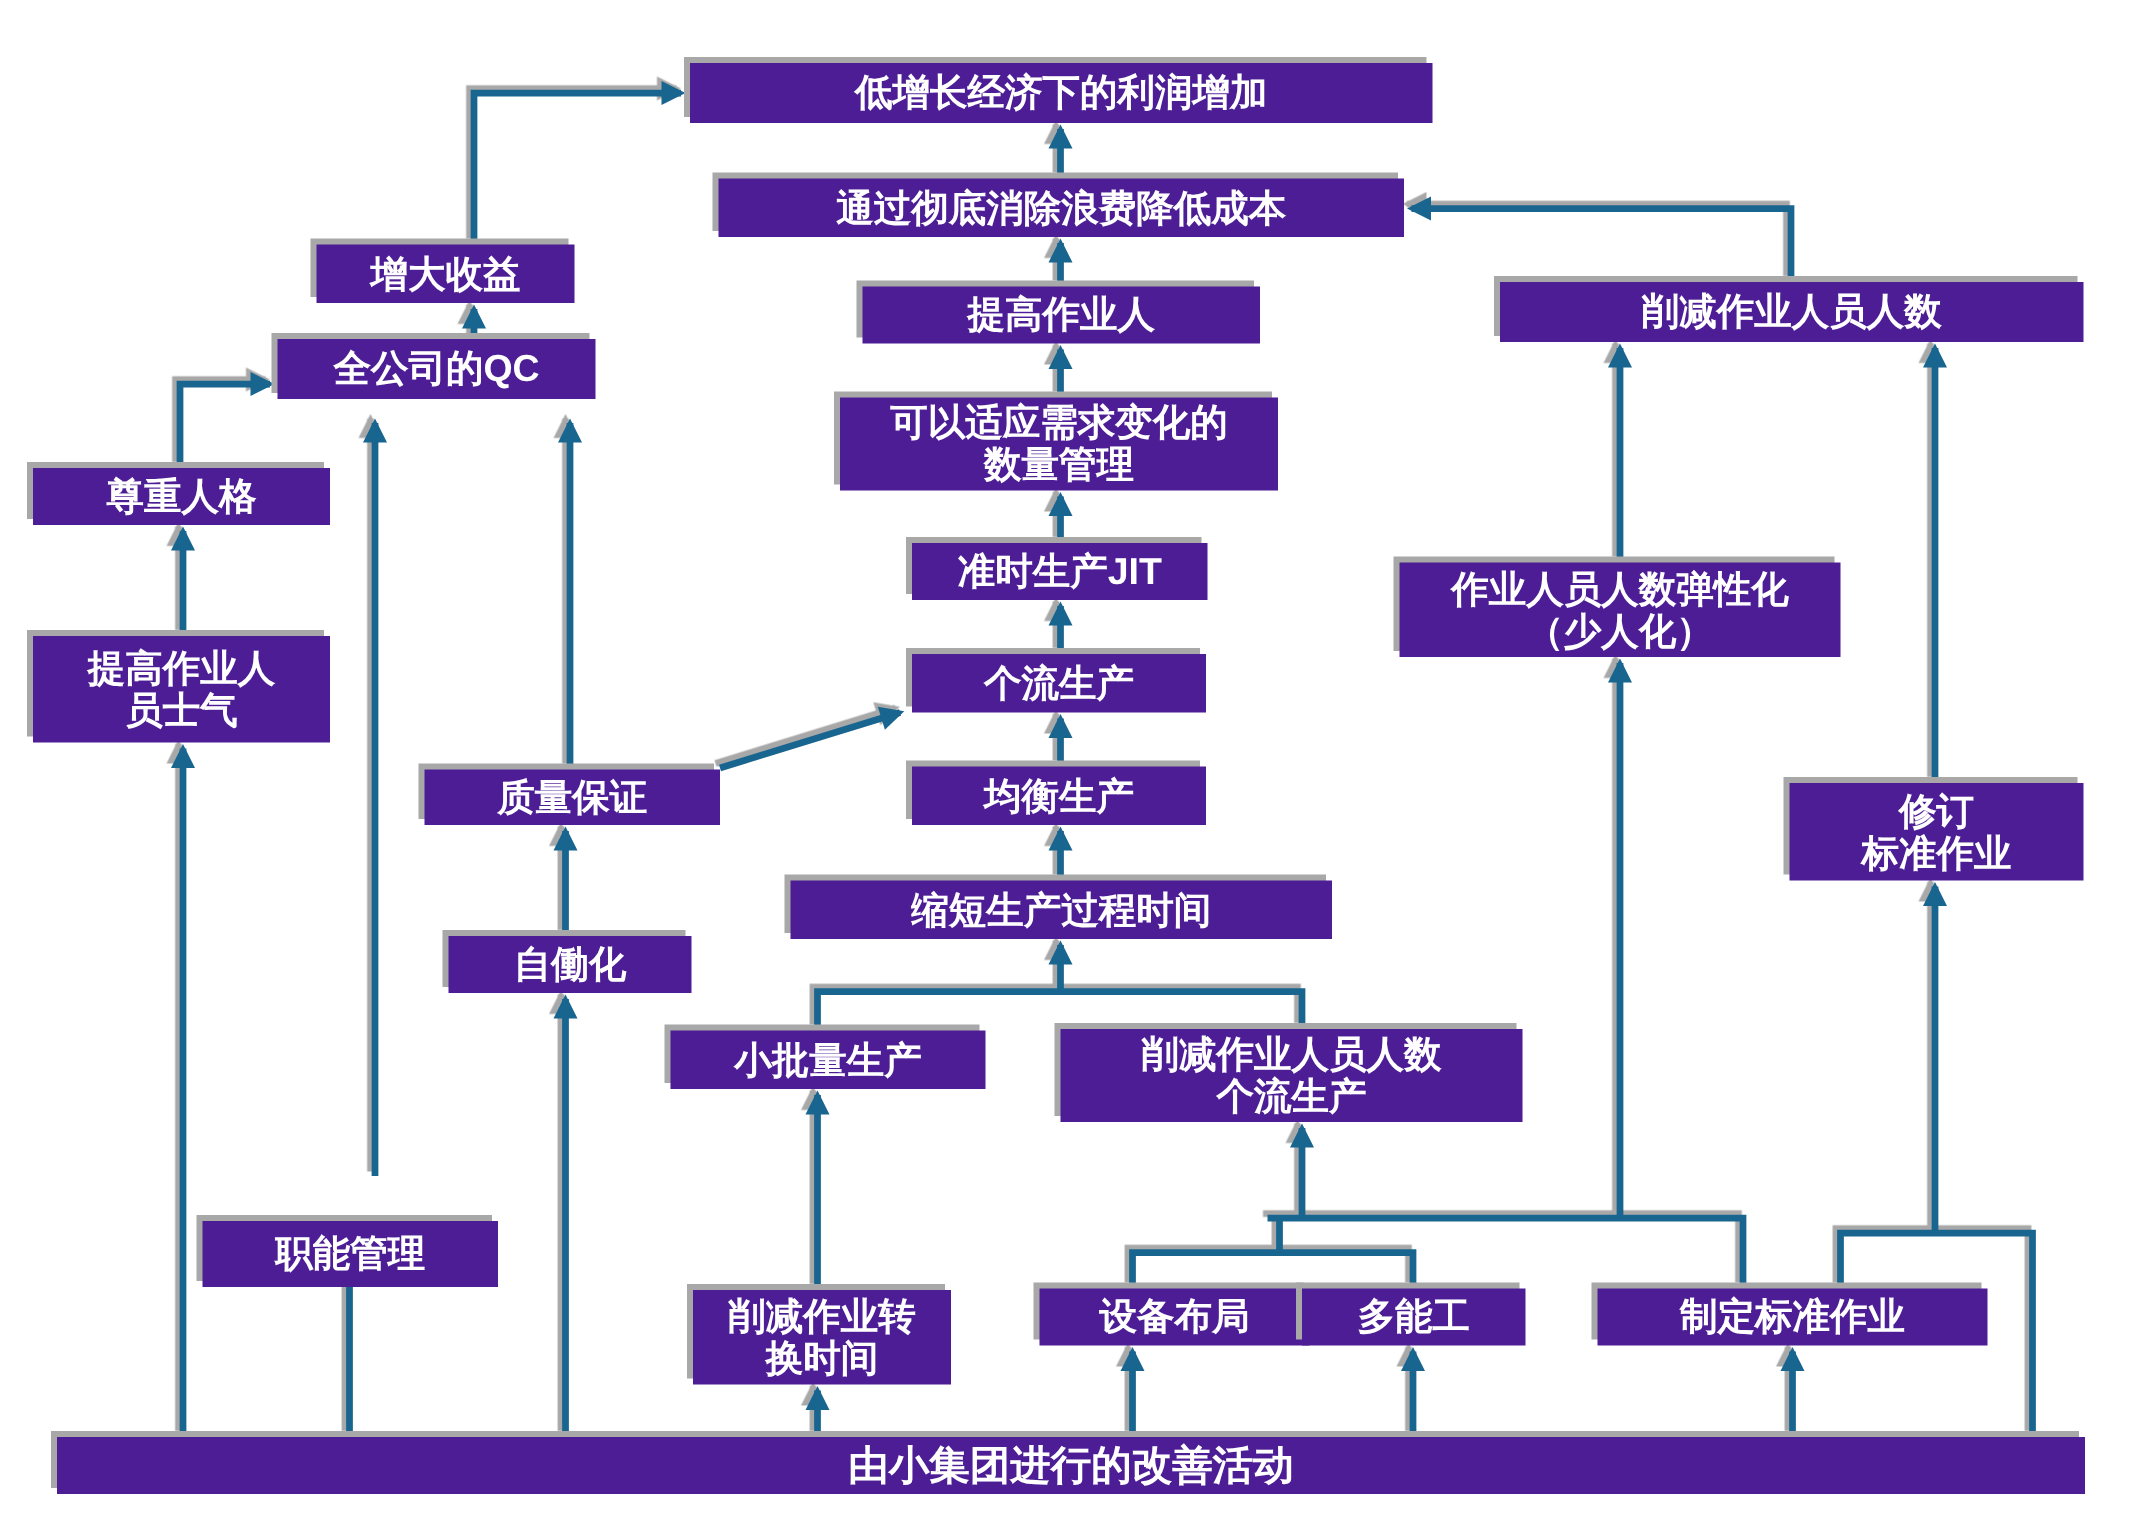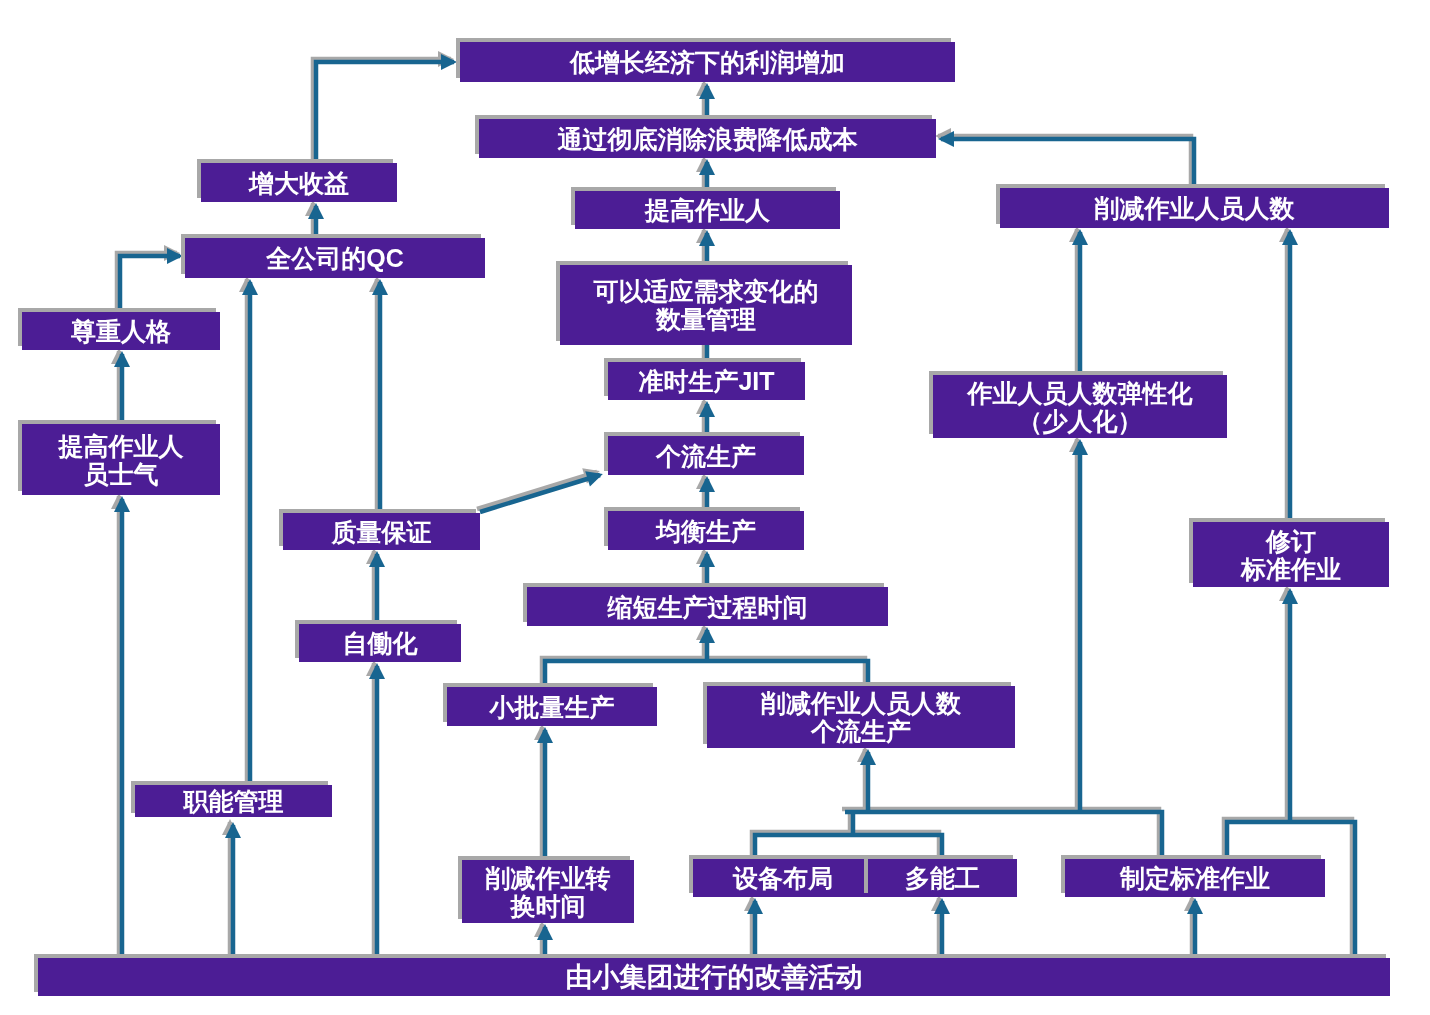--- a/index.html
+++ b/index.html
@@ -71,42 +71,42 @@
     <path class="edge" d="M1227 858 V822 H1355 V957"></path>
     <path class="edge" d="M1290 822 V591" marker-end="url(#arr)"></path>
     <path class="edge" d="M755 957 V901" marker-end="url(#arr)"></path>
     <path class="edge" d="M942 957 V901" marker-end="url(#arr)"></path>
     <path class="edge" d="M1195 957 V901" marker-end="url(#arr)"></path>
   </svg>
 
   <div class="node" style="left:460px;top:42px;width:495px;height:40px">低增长经济下的利润增加</div>
   <div class="node" style="left:479px;top:119px;width:457px;height:39px">通过彻底消除浪费降低成本</div>
   <div class="node" style="left:575px;top:191px;width:265px;height:38px">提高作业人</div>
-  <div class="node" style="left:201px;top:163px;width:196px;height:39px">增大收益</div>
-  <div class="node" style="left:185px;top:238px;width:300px;height:40px">全公司的QC</div>
+  <div class="node" style="left:211px;top:163px;width:172px;height:39px">增大收益</div>
+  <div class="node" style="left:185px;top:226px;width:212px;height:40px">全公司的QC</div>
   <div class="node" style="left:22px;top:312px;width:198px;height:38px">尊重人格</div>
   <div class="node" style="left:22px;top:424px;width:198px;height:71px">提高作业人
 员士气</div>
-  <div class="node" style="left:560px;top:265px;width:292px;height:80px">可以适应需求变化的
+  <div class="node" style="left:560px;top:265px;width:292px;height:62px">可以适应需求变化的
 数量管理</div>
   <div class="node" style="left:608px;top:362px;width:197px;height:38px">准时生产JIT</div>
   <div class="node" style="left:608px;top:436px;width:196px;height:39px">个流生产</div>
   <div class="node" style="left:608px;top:511px;width:196px;height:39px">均衡生产</div>
   <div class="node" style="left:283px;top:513px;width:197px;height:37px">质量保证</div>
   <div class="node" style="left:527px;top:587px;width:361px;height:39px">缩短生产过程时间</div>
   <div class="node" style="left:299px;top:624px;width:162px;height:38px">自働化</div>
   <div class="node" style="left:447px;top:687px;width:210px;height:39px">小批量生产</div>
   <div class="node" style="left:707px;top:686px;width:308px;height:62px">削减作业人员人数
 个流生产</div>
   <div class="node" style="left:1000px;top:188px;width:389px;height:40px">削减作业人员人数</div>
   <div class="node" style="left:1193px;top:522px;width:196px;height:65px">修订
 标准作业</div>
   <div class="node" style="left:933px;top:375px;width:294px;height:63px">作业人员人数弹性化
 （少人化）</div>
-  <div class="node" style="left:135px;top:785px;width:197px;height:32px">职能管理</div>
+  <div class="node" style="left:135px;top:814px;width:197px;height:44px">职能管理</div>
   <div class="node" style="left:462px;top:860px;width:172px;height:63px">削减作业转
 换时间</div>
   <div class="node" style="left:693px;top:859px;width:180px;height:38px">设备布局</div>
   <div class="node" style="left:868px;top:859px;width:149px;height:38px">多能工</div>
   <div class="node" style="left:1065px;top:859px;width:260px;height:38px">制定标准作业</div>
   <div class="node bar" style="left:38px;top:958px;width:1352px;height:38px">由小集团进行的改善活动</div>
 
 </div>
 
 </body></html>

